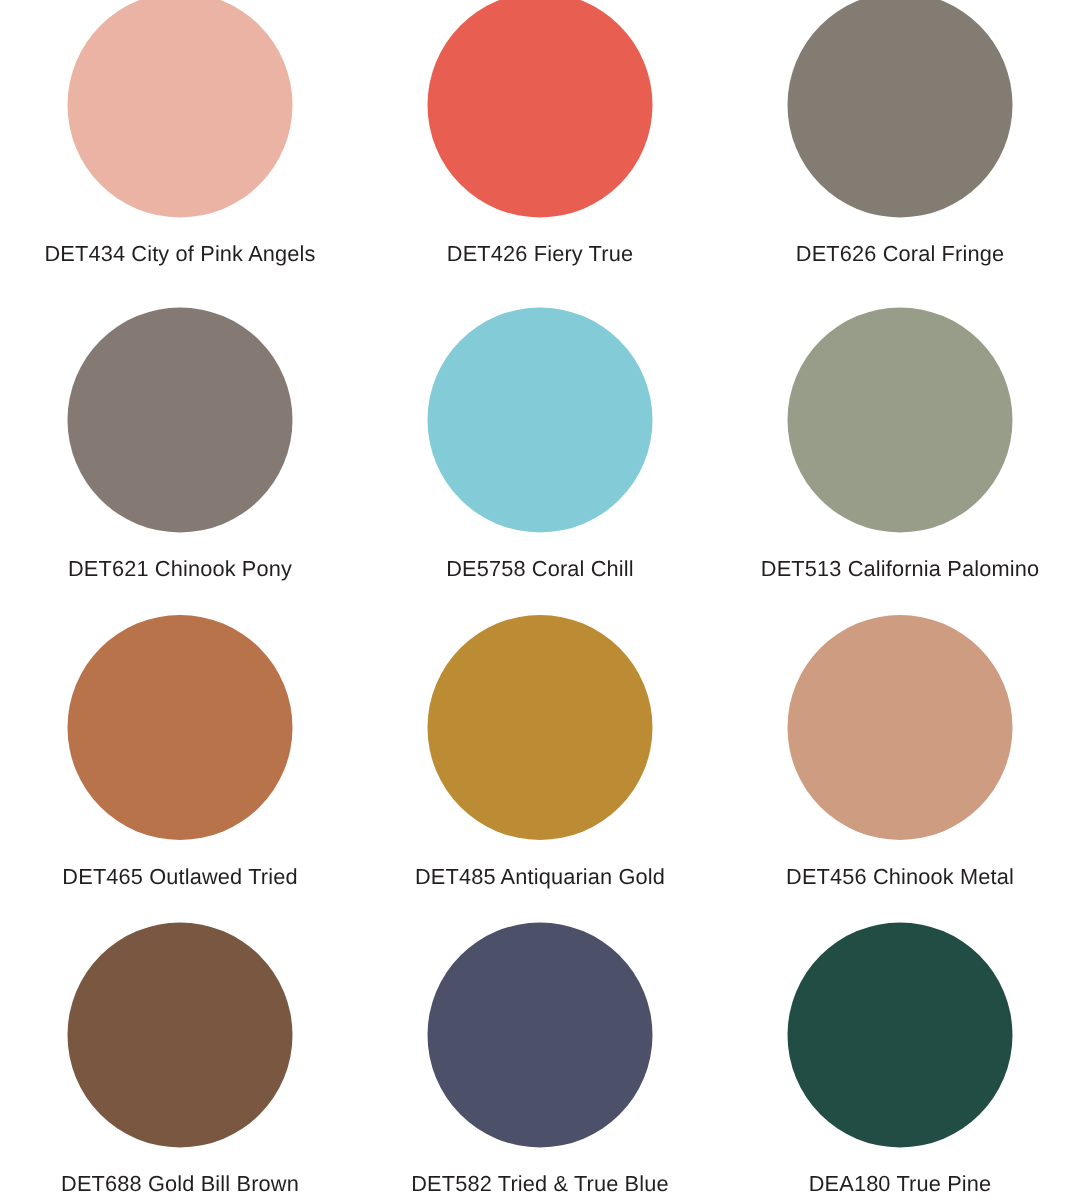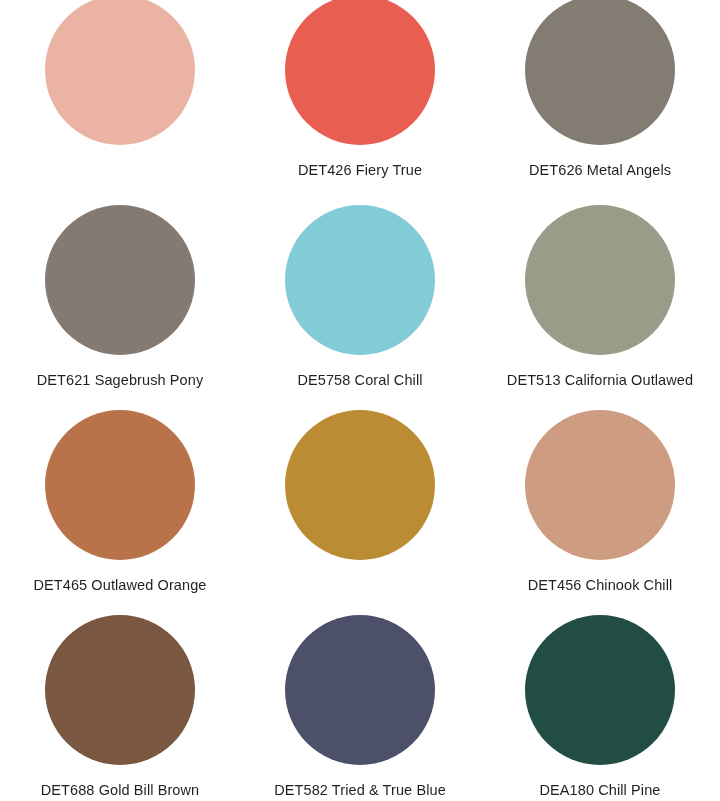--- a/index.html
+++ b/index.html
@@ -57,69 +57,71 @@
     margin-top: 0px;
   }
 </style>
 </head>
 <body style="background: rgb(255, 255, 255);">
 
 <div class="swatch-grid">
 
   <div class="swatch-cell">
     <div class="swatch-circle" style="background: rgb(235, 179, 163);"></div>
+    <div class="swatch-label">DET434 City of Pink Angels</div>
   </div>
 
   <div class="swatch-cell">
     <div class="swatch-circle" style="background: rgb(232, 95, 81);"></div>
     <div class="swatch-label">DET426 Fiery True</div>
   </div>
 
   <div class="swatch-cell">
     <div class="swatch-circle" style="background: rgb(130, 124, 114);"></div>
-    <div class="swatch-label">DET626 Metal Angels</div>
+    <div class="swatch-label">DET626 Coral Fringe</div>
   </div>
 
   <div class="swatch-cell">
     <div class="swatch-circle" style="background: rgb(132, 121, 115);"></div>
-    <div class="swatch-label">DET621 Sagebrush Pony</div>
+    <div class="swatch-label">DET621 Chinook Pony</div>
   </div>
 
   <div class="swatch-cell">
     <div class="swatch-circle" style="background: rgb(131, 203, 215);"></div>
     <div class="swatch-label">DE5758 Coral Chill</div>
   </div>
 
   <div class="swatch-cell">
     <div class="swatch-circle" style="background: rgb(151, 157, 137);"></div>
-    <div class="swatch-label">DET513 California Outlawed</div>
+    <div class="swatch-label">DET513 California Palomino</div>
   </div>
 
   <div class="swatch-cell">
     <div class="swatch-circle" style="background: rgb(185, 115, 74);"></div>
-    <div class="swatch-label">DET465 Outlawed Orange</div>
+    <div class="swatch-label">DET465 Outlawed Tried</div>
   </div>
 
   <div class="swatch-cell">
     <div class="swatch-circle" style="background: rgb(188, 140, 52);"></div>
+    <div class="swatch-label">DET485 Antiquarian Gold</div>
   </div>
 
   <div class="swatch-cell">
     <div class="swatch-circle" style="background: rgb(206, 156, 128);"></div>
-    <div class="swatch-label">DET456 Chinook Chill</div>
+    <div class="swatch-label">DET456 Chinook Metal</div>
   </div>
 
   <div class="swatch-cell">
     <div class="swatch-circle" style="background: rgb(121, 87, 64);"></div>
     <div class="swatch-label">DET688 Gold Bill Brown</div>
   </div>
 
   <div class="swatch-cell">
     <div class="swatch-circle" style="background: rgb(76, 80, 105);"></div>
     <div class="swatch-label">DET582 Tried &amp; True Blue</div>
   </div>
 
   <div class="swatch-cell">
     <div class="swatch-circle" style="background: rgb(34, 77, 68);"></div>
-    <div class="swatch-label">DEA180 Chill Pine</div>
+    <div class="swatch-label">DEA180 True Pine</div>
   </div>
 
 </div>
 
 </body></html>

